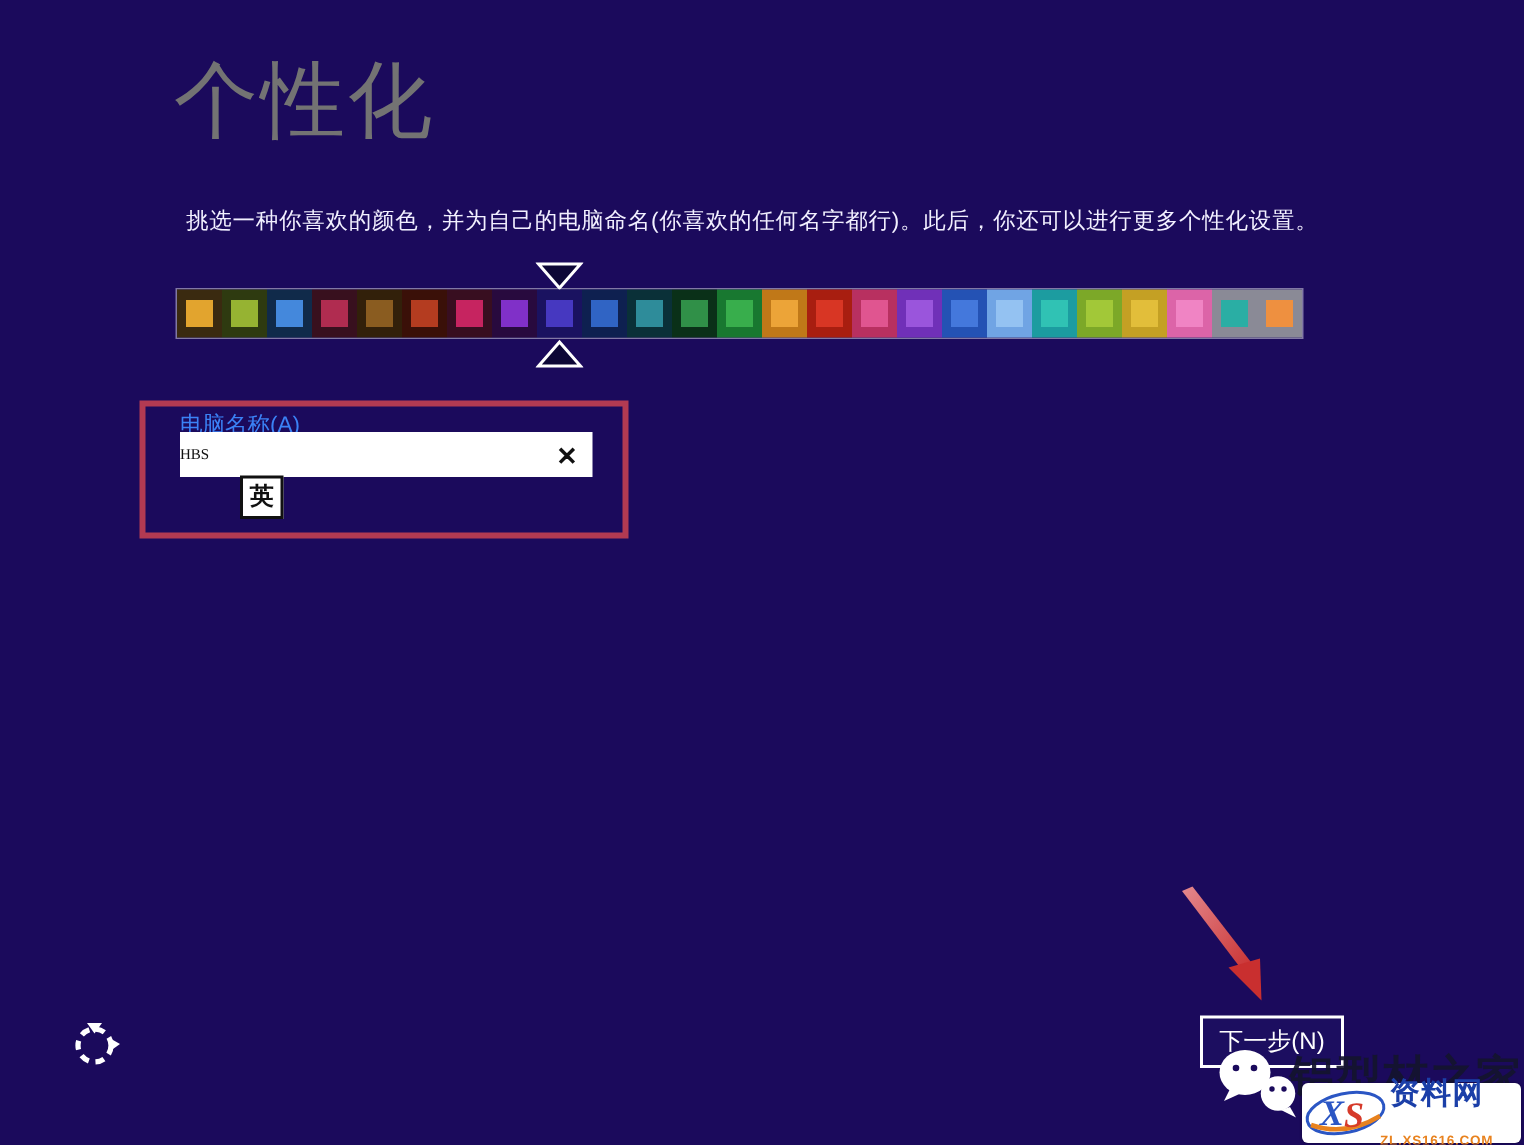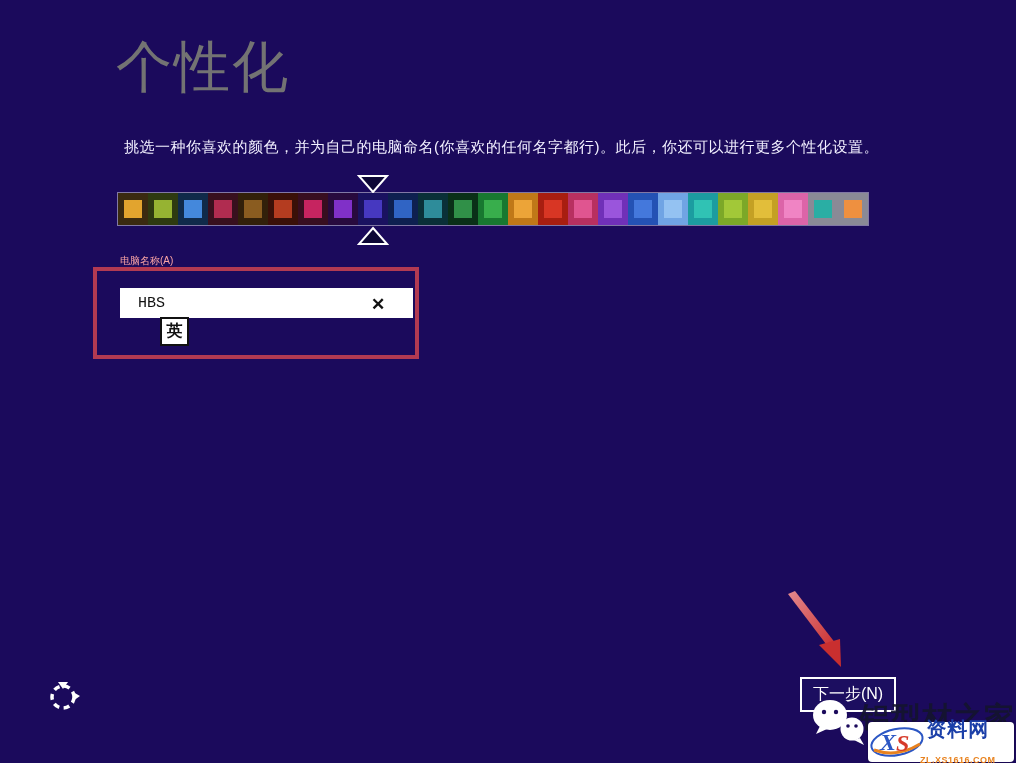--- a/index.html
+++ b/index.html
@@ -30,27 +30,27 @@
     width:30px;height:32px;position:relative;flex:0 0 30px;
   }
   .color-tile .swatch{
     position:absolute;left:6px;top:7px;width:18px;height:18px;
   }
   .tri-wrap{position:absolute;}
   .tri-wrap svg{display:block;}
 
   
   #computer-name-label{
-    left:120px;top:254px;font-size:10px;color:#fca5a5;
+    left:120px;top:274px;font-size:15px;color:#3b82f6;
   }
   #computer-name-input{
     left:120px;top:288px;width:245px;height:30px;
     background:#ffffff;border:none;outline:none;
-    padding:0 30px 0 18px;font-size:15px;color:#111;
-    font-family:Liberation Mono, monospace;
+    padding:0 30px 0 0;font-size:10px;color:#111;
+    font-family:Liberation Serif, serif;
   }
   #clear-name-button{
     left:366px;top:292px;width:24px;height:24px;
     color:#111;font-size:17px;font-weight:bold;
     display:flex;align-items:center;justify-content:center;cursor:pointer;
     background:transparent;border:none;
   }
   #ime-indicator{
     left:160px;top:317px;width:29px;height:29px;
     background:#ffffff;border:2px solid #111;box-sizing:border-box;

